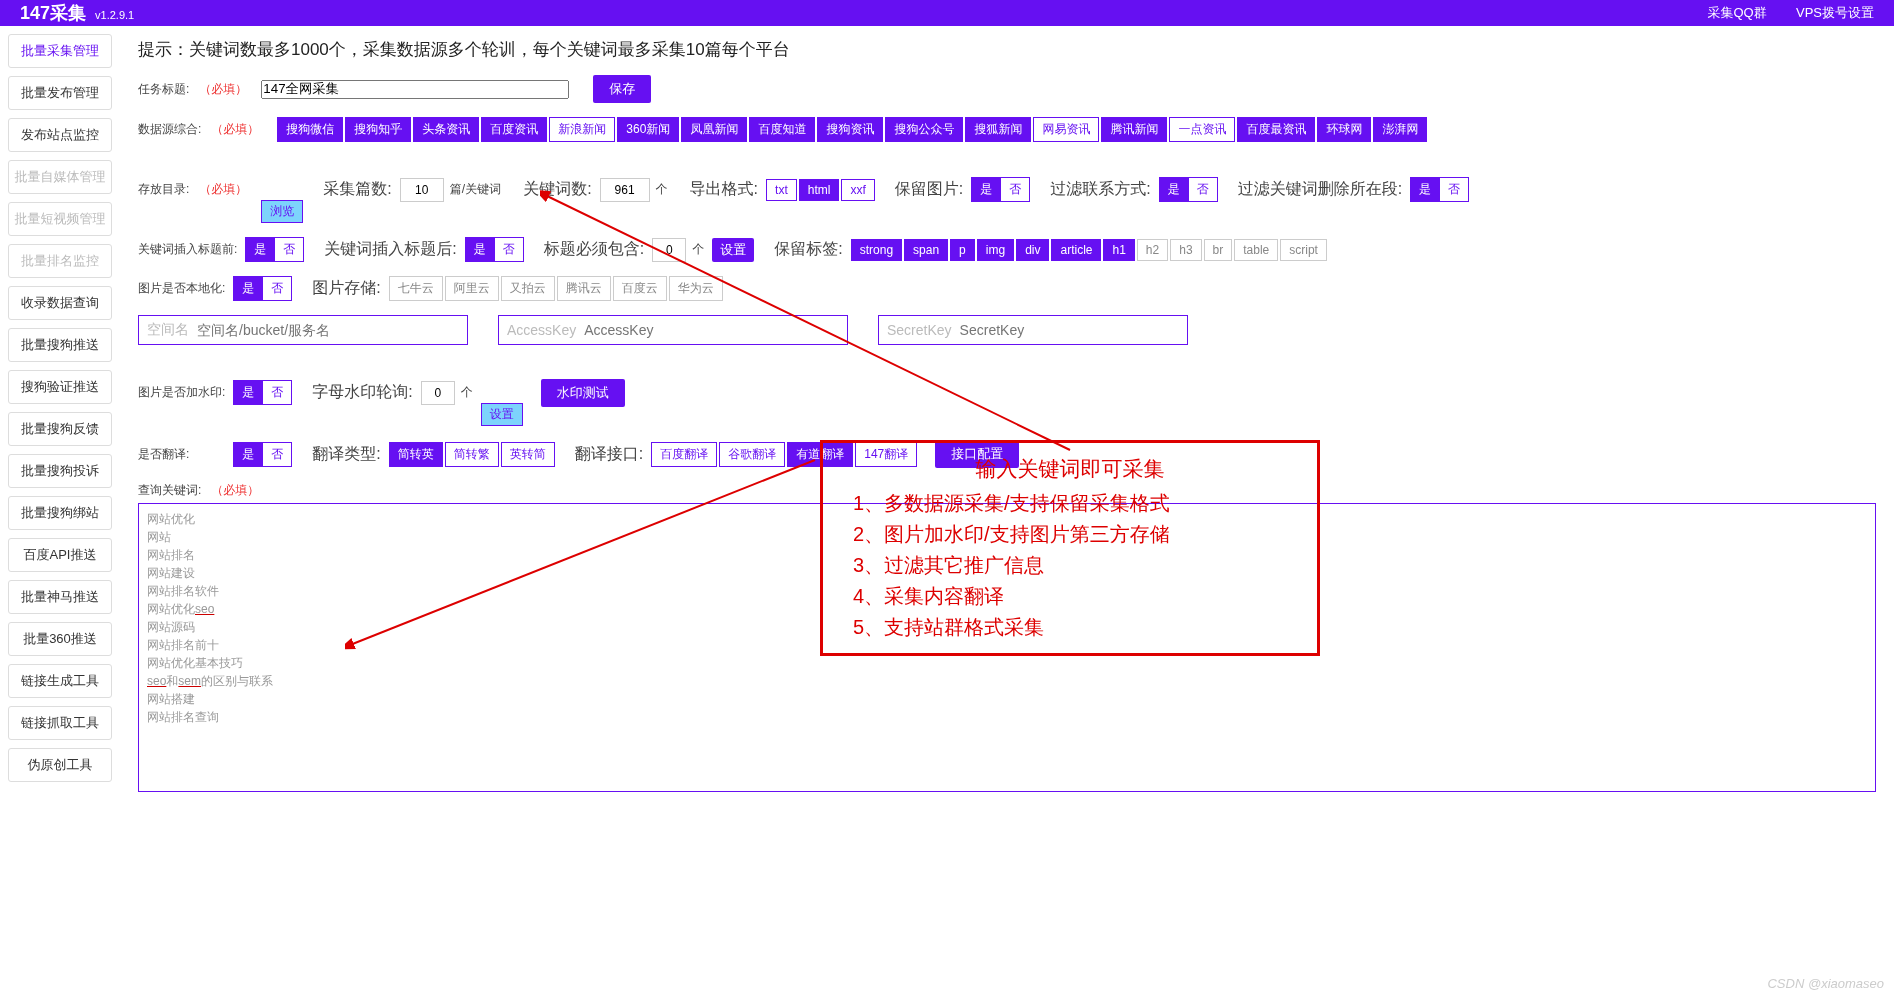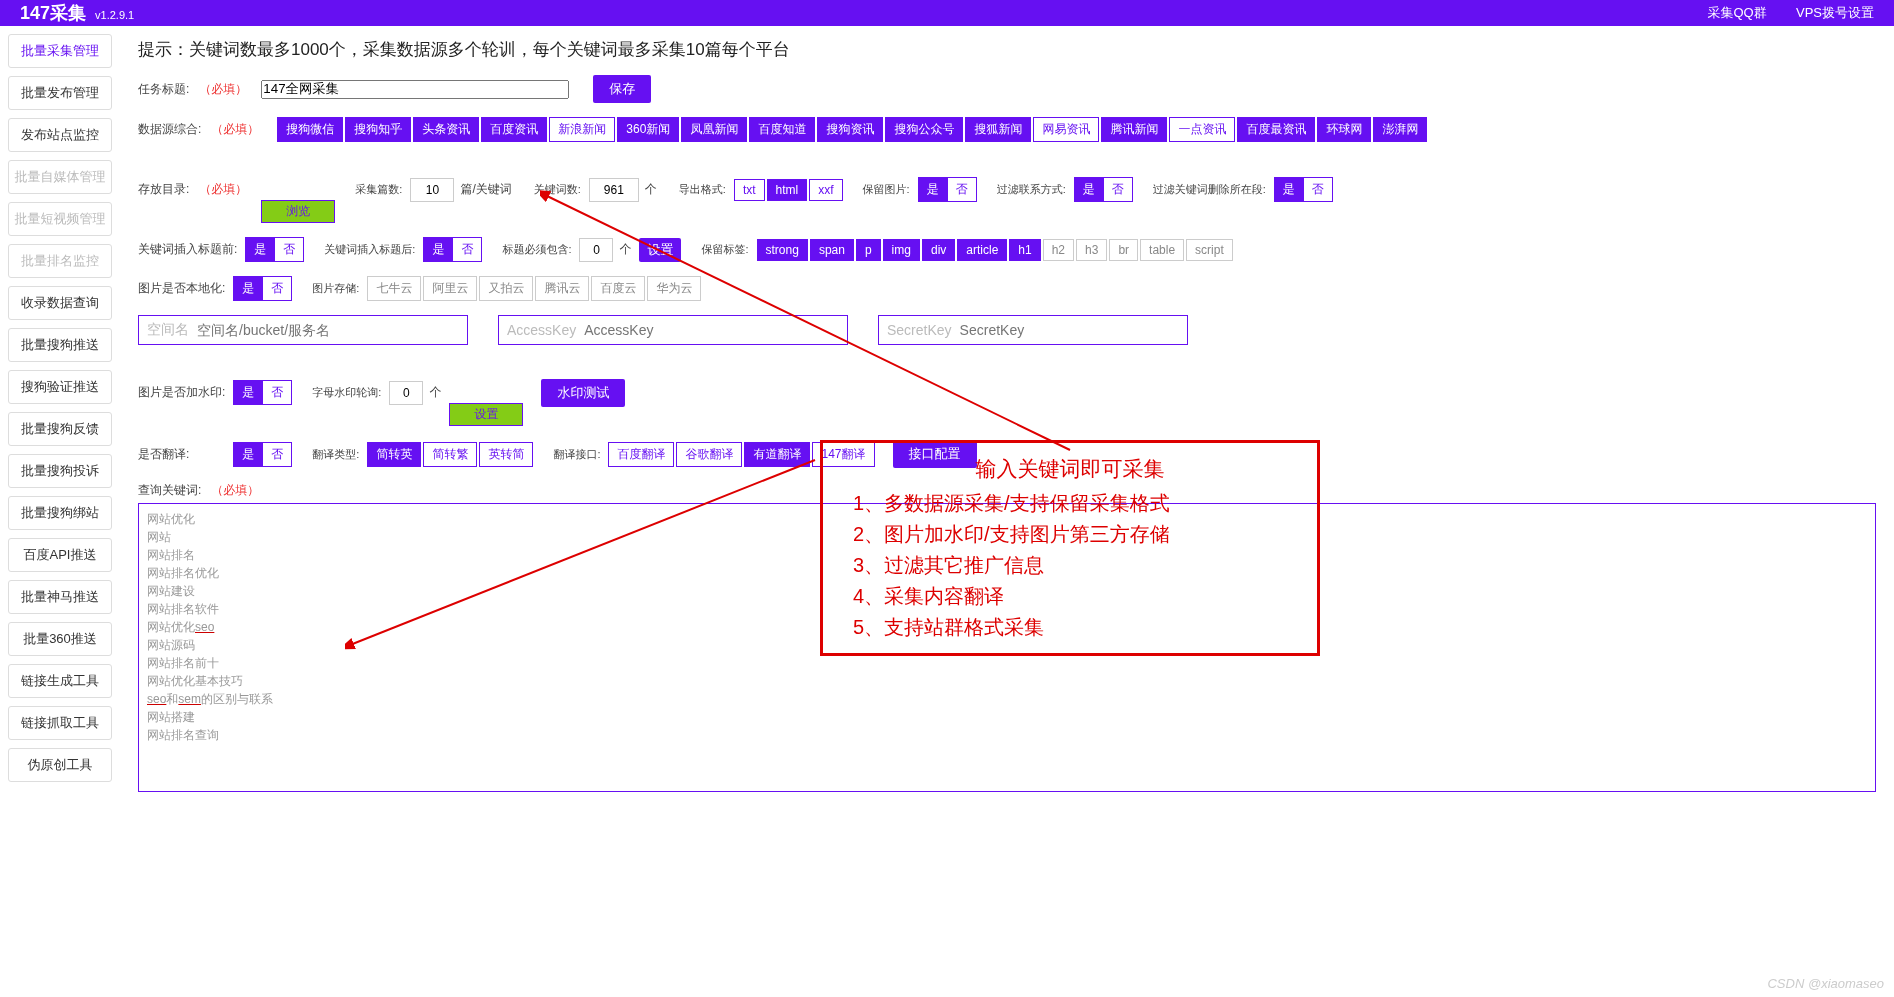--- a/index.html
+++ b/index.html
@@ -10,25 +10,25 @@
   .topbar .links a { color: #fff; text-decoration: none; margin-left: 26px; font-size: 13px; }
   .wrap { display: flex; }
   .sidebar { width: 120px; padding: 8px; }
   .sidebar .item { border: 1px solid #ddd; border-radius: 3px; padding: 7px 4px; text-align: center; margin-bottom: 8px; font-size: 13px; cursor: pointer; color: #333; }
   .sidebar .item.active { color: #6610f2; }
   .sidebar .item.disabled { color: #bbb; }
   .main { flex: 1; padding: 12px 18px; overflow: hidden; }
   .tip { font-size: 17px; color: #222; margin-bottom: 14px; }
   .row { display: flex; align-items: center; flex-wrap: wrap; margin-bottom: 14px; gap: 6px; }
   .lbl { font-size: 12px; color: #444; margin-right: 2px; white-space: nowrap; }
-  .lbl2 { font-size: 11px; color: #444; margin-left: 14px; margin-right: 2px; white-space: nowrap; }
+  .lbl2 { font-size: 16px; color: #444; margin-left: 14px; margin-right: 2px; white-space: nowrap; }
   .req { color: #e33; margin-left: 2px; font-size: 12px; }
   input.txtgray { border: 1px solid #ccc; padding: 3px 6px; font-size: 12px; height: 24px; text-align: center; }
   .btn-purple { background: #6610f2; color: #fff; border: none; padding: 5px 16px; font-size: 13px; cursor: pointer; border-radius: 2px; }
-  .btn-sm { border: 1px solid #6610f2; color: #6610f2; background: #84cc16; padding: 2px 24px; font-size: 12px; cursor: pointer; margin-top: 44px; }
+  .btn-sm { border: 1px solid #6610f2; color: #6610f2; background: #7dd3fc; padding: 2px 8px; font-size: 12px; cursor: pointer; margin-top: 44px; }
   .tag { display: inline-block; padding: 3px 8px; font-size: 12px; cursor: pointer; border: 1px solid transparent; }
   .tag.on { background: #6610f2; color: #fff; }
   .tag.off { background: #fff; color: #6610f2; border: 1px solid #6610f2; }
   .tag.grey { background: #fff; color: #888; border: 1px solid #ccc; }
   .pillgrp { display: inline-flex; }
   .pillgrp .pill { padding: 3px 8px; font-size: 12px; cursor: pointer; border: 1px solid #6610f2; }
   .pillgrp .pill.on { background: #6610f2; color: #fff; }
   .pillgrp .pill.off { background: #fff; color: #6610f2; }
   .pillgrp .pill + .pill { border-left: 0; }
   .bigfield { border: 1px solid #6610f2; padding: 3px 8px; height: 30px; display: flex; align-items: center; font-size: 13px; }
@@ -245,21 +245,20 @@
     </div>
 
     <div class="row" style="margin-bottom:4px">
       <span class="lbl">查询关键词:</span>
       <span class="req">（必填）</span>
     </div>
     <div class="kwbox" id="kwbox">
         <div>网站优化</div>
         <div>网站</div>
         <div>网站排名</div>
-        <div>网站排名优化</div>
         <div>网站建设</div>
         <div>网站排名软件</div>
         <div>网站优化<span class="underline-red">seo</span></div>
         <div>网站源码</div>
         <div>网站排名前十</div>
         <div>网站优化基本技巧</div>
         <div><span class="underline-red">seo</span>和<span class="underline-red">sem</span>的区别与联系</div>
         <div>网站搭建</div>
         <div>网站排名查询</div>
       </div>

